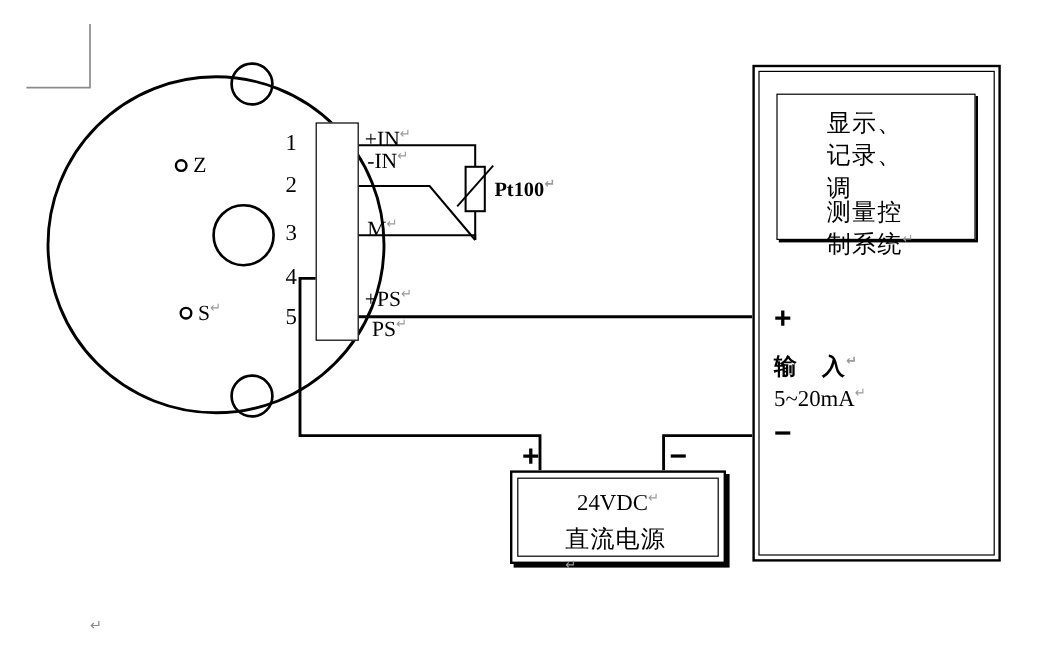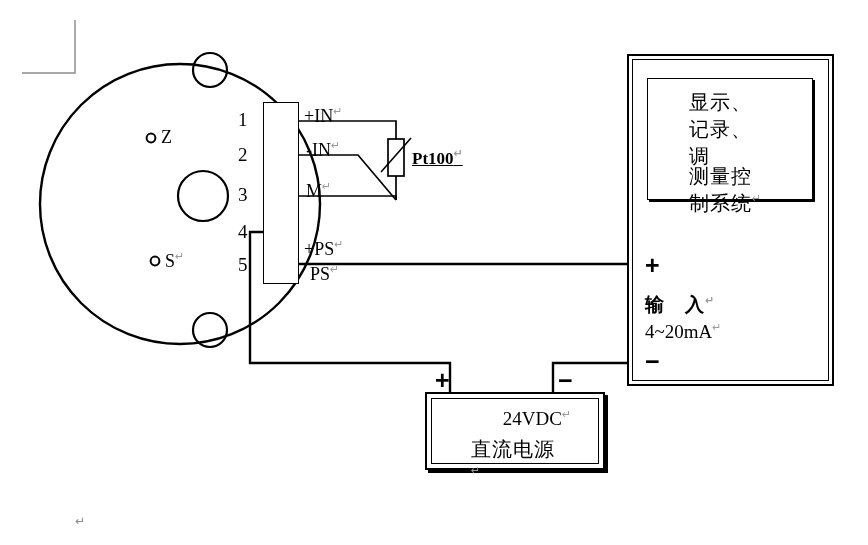--- a/index.html
+++ b/index.html
@@ -11,30 +11,30 @@
   .stage{position:absolute;left:0;top:0;width:868px;height:545px;}
   svg.layer{position:absolute;left:0;top:0;width:868px;height:545px;overflow:visible;}
 
   .txt{position:absolute;white-space:nowrap;line-height:1;}
 
   
   .tnum{font-size:19px;font-family:"Liberation Serif",serif;}
   
   .siglbl{font-size:18px;font-weight:normal;font-family:"Liberation Serif",serif;letter-spacing:0px;}
   .zs{font-size:18px;font-family:"Liberation Serif",serif;}
-  .pt{font-size:17px;font-weight:bold;font-family:"Liberation Serif",serif;text-decoration:underline;}
+  .pt{font-size:17px;font-weight:bold;font-family:"Liberation Serif",serif;}
   .plus-minus{font-size:25px;font-weight:bold;font-family:"Liberation Sans",sans-serif;line-height:1;}
   .cn{font-size:20px;font-family:"DejaVu Sans","Liberation Sans",sans-serif;letter-spacing:1px;}
   .lat{font-size:19px;font-family:"Liberation Serif",serif;}
   .ret{color:#8a8a8a;font-size:12px;font-family:"DejaVu Sans",sans-serif;}
   .ret-sm{color:#9a9a9a;font-size:11px;font-family:"DejaVu Sans",sans-serif;vertical-align:super;}
 
   
   .panel{
-    position:absolute;left:627px;top:54px;width:207px;height:332px;
+    position:absolute;left:627px;top:54px;width:207px;height:414px;
     border:2px solid #000;background:#fff;box-sizing:border-box;
   }
   .panel-inner-edge{
     position:absolute;left:3px;top:3px;right:3px;bottom:3px;
     border:1px solid #000;box-sizing:border-box;
   }
   .panel-textbox{
     position:absolute;left:18px;top:22px;width:166px;height:122px;
     border:1.5px solid #000;background:#fff;box-sizing:border-box;
     box-shadow:2px 2px 0 #000;
@@ -152,21 +152,21 @@
   <div class="txt tnum" style="left:238px;top:185px;">
     <span>3</span></div>
   <div class="txt tnum" style="left:238px;top:222px;">
     <span>4</span></div>
   <div class="txt tnum" style="left:238px;top:255px;">
     <span>5</span></div>
 
   <div class="txt siglbl" style="left:304px;top:106px;">
     <span>+IN</span><span class="ret-sm">↵</span></div>
 
-  <div class="txt siglbl" style="left:306px;top:140px;">
+  <div class="txt siglbl" style="left:306px;top:124px;">
     <span>-IN</span><span class="ret-sm">↵</span></div>
 
   <div class="txt siglbl" style="left:306px;top:181px;">
     <span>M</span><span class="ret-sm">↵</span></div>
 
   <div class="txt siglbl" style="left:304px;top:239px;">
     <span>+PS</span><span class="ret-sm">↵</span></div>
 
   <div class="txt siglbl" style="left:310px;top:264px;">
     <span>PS</span><span class="ret-sm">↵</span></div>
@@ -184,35 +184,35 @@
         <span>测量控制系统</span><span class="ret-sm">↵</span></div>
     </div>
 
     <div class="txt plus-minus" style="left:16px;top:197px;">
       <span>+</span></div>
 
     <div class="txt cn" style="left:16px;top:239px;font-size:19px;font-weight:bold;">
       <span>输　入</span><span class="ret-sm">↵</span></div>
 
     <div class="txt lat" style="left:16px;top:266px;">
-      <span>4~20mA</span><span class="ret-sm">↵</span></div>
+      <span>5~20mA</span><span class="ret-sm">↵</span></div>
 
     <div class="txt plus-minus" style="left:16px;top:293px;">
       <span>−</span></div>
   </div>
 
   <div class="txt plus-minus" style="left:435px;top:368px;">
     <span>+</span></div>
 
   <div class="txt plus-minus" style="left:558px;top:368px;">
     <span>−</span></div>
 
   <div class="psu">
     <div class="psu-inner"></div>
-    <div class="lat" style="top:14px;margin-left:22px;">
+    <div class="lat" style="top:14px;">
       <span>24VDC</span><span class="ret-sm">↵</span></div>
     <div class="cn" style="top:42px;">
       <span>直流电源</span><span class="ret-sm">↵</span></div>
   </div>
 
   <div class="txt ret" style="left:75px;top:515px;">
     <span>↵</span></div>
 
 </div>
 

